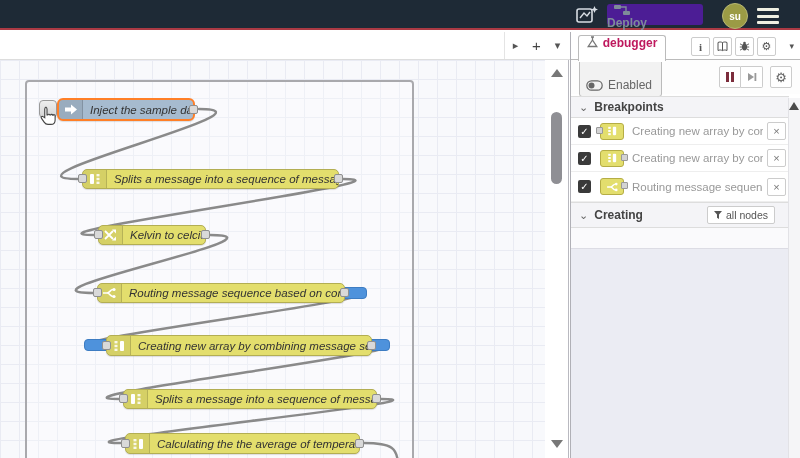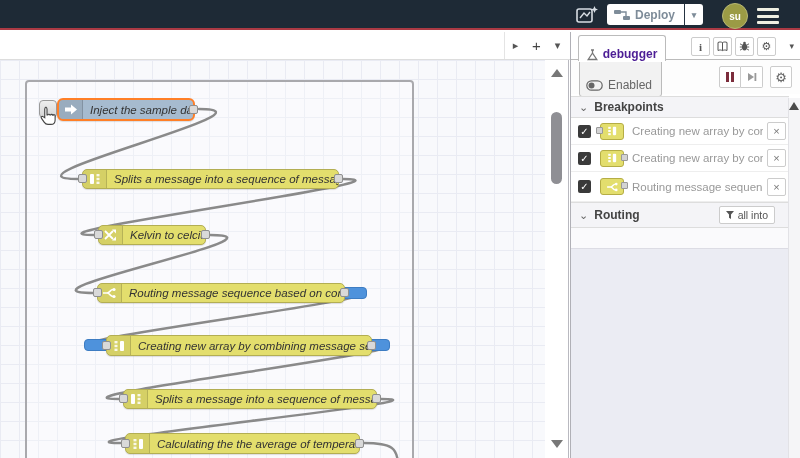--- a/index.html
+++ b/index.html
@@ -1,20 +1,20 @@
 <!DOCTYPE html>
 <html><head>
 <meta charset="utf-8">
 <style>
   html,body{margin:0;padding:0;background:#fff;font-family:"Liberation Sans",sans-serif;}
   #app{position:relative;width:800px;height:458px;overflow:hidden;background:#fff;}
   
   .hdr{position:absolute;left:0;top:0;width:800px;height:30px;background:#1e2a36;border-bottom:2px solid #ab3a44;box-sizing:border-box;}
   .hdr-iconbtn{position:absolute;left:573px;top:4px;width:28px;height:22px;display:flex;align-items:center;justify-content:center;}
-  .deploy{position:absolute;left:607px;top:4px;width:96px;height:21px;background:#ffffff;border-radius:3px;display:flex;align-items:center;color:#7e8c99;font-size:12px;font-weight:bold;}
+  .deploy{position:absolute;left:607px;top:4px;width:96px;height:21px;background:#4c1d95;border-radius:3px;display:flex;color:#7e8c99;font-size:12px;font-weight:bold;flex-direction:column;}
   .deploy .dn-icon{margin:0 5px 0 7px;display:flex;}
   .deploy .dl{flex:1;}
   .deploy .dsep{width:1px;height:21px;background:#253341;}
   .deploy .dcaret{width:18px;text-align:center;font-size:9px;color:#7e8c99;}
   .avatar{position:absolute;left:722px;top:3px;width:24px;height:24px;border-radius:50%;background:#9b9b45;border:1px solid #b8b873;color:#fff;font-size:10px;font-weight:bold;display:flex;align-items:center;justify-content:center;}
   .burger{position:absolute;left:757px;top:8px;width:22px;height:16px;display:flex;flex-direction:column;justify-content:space-between;}
   .burger span{display:block;height:3px;background:#efefe2;border-radius:1px;}
   
   .ws-tabbar{position:absolute;left:0;top:32px;width:570px;height:28px;background:#fff;border-bottom:1px solid #ddd;box-sizing:border-box;}
   .ws-btns{position:absolute;right:2px;top:0;height:27px;display:flex;align-items:center;border-left:1px solid #e4e4e4;}
@@ -39,21 +39,21 @@
   .bp-pill{position:absolute;width:26px;height:12px;background:#4e92dc;border:1px solid #3d7cc2;border-radius:4px;z-index:3;box-sizing:border-box;}
   .inj-btn{position:absolute;left:39px;top:40px;width:16px;height:16px;background:linear-gradient(#eee,#d5d5d5);border:1px solid #999;border-radius:4px;z-index:6;}
   .cursor{position:absolute;left:37px;top:46px;z-index:7;}
   .cscroll{position:absolute;left:545px;top:0;width:23px;height:398px;background:#fff;}
   .tri-up{position:absolute;left:6px;top:9px;width:0;height:0;border-left:6px solid transparent;border-right:6px solid transparent;border-bottom:8px solid #777;}
   .tri-down{position:absolute;left:6px;top:380px;width:0;height:0;border-left:6px solid transparent;border-right:6px solid transparent;border-top:8px solid #777;}
   .thumb{position:absolute;left:6px;top:52px;width:11px;height:72px;background:#8f8f94;border-radius:6px;}
   
   .sidebar{position:absolute;left:570px;top:32px;width:230px;height:426px;background:#fff;border-left:1px solid #b0b0b6;box-sizing:border-box;}
   .sb-tabbar{position:absolute;left:0;top:0;width:229px;height:28px;border-bottom:1px solid #bbb;background:#fff;box-sizing:border-box;}
-  .sb-tab{position:absolute;left:7px;top:3px;width:86px;height:25px;background:#fff;border:1px solid #bbb;border-bottom:none;border-radius:3px 3px 0 0;display:flex;align-items:flex-end;justify-content:center;gap:5px;font-size:12px;font-weight:bold;color:#4c1d95;z-index:2;}
+  .sb-tab{position:absolute;left:7px;top:3px;width:86px;height:25px;background:#fff;border:1px solid #bbb;border-bottom:none;border-radius:3px 3px 0 0;display:flex;align-items:flex-start;justify-content:center;gap:5px;font-size:12px;font-weight:bold;color:#be185d;z-index:2;}
   .sb-tab:after{content:"";position:absolute;left:0;bottom:-1px;width:100%;height:1px;background:#fff;}
   .sb-tbtns{position:absolute;right:24px;top:5px;display:flex;gap:3px;align-items:center;}
   .sq-btn{width:19px;height:19px;border:1px solid #ccc;border-radius:2px;background:#fff;display:flex;align-items:center;justify-content:center;color:#555;font-size:11px;box-sizing:border-box;}
   .sb-caret{position:absolute;right:6px;top:9px;font-size:9px;color:#555;}
   .sb-toolbar{position:absolute;left:0;top:28px;width:229px;height:34px;background:#fdfdfd;display:flex;align-items:center;box-sizing:border-box;padding:0 8px;}
   .enabled-btn{height:22px;padding:16px 9px 0 6px;border:1px solid #bbb;border-radius:3px;background:#f2f2f2;display:flex;align-items:center;gap:5px;font-size:12px;color:#666;}
   .dbg-grp{margin-left:auto;display:flex;}
   .dbg-btn{width:22px;height:22px;border:1px solid #ccc;background:#fff;display:flex;align-items:center;justify-content:center;box-sizing:border-box;}
   .dbg-btn.pause{border-radius:2px 0 0 2px;}
   .dbg-btn.step{border-radius:0 2px 2px 0;border-left:none;}
@@ -334,26 +334,26 @@
             <circle cx="11" cy="2.5" r="1.6" fill="#fff"></circle>
             <circle cx="11" cy="9.5" r="1.6" fill="#fff"></circle>
           </svg>
       </span>
       <span class="bp-label">Routing message sequence based on condition</span>
       <span class="xbtn">×</span>
     </div>
 
     <div class="sec-hdr" style="top:170px;height:26px;">
       <span class="chev">⌄</span>
-      <span>Routing</span>
+      <span>Creating</span>
       <span class="filter-btn">
         <svg width="8" height="8" viewBox="0 0 8 8">
           <path d="M0,0 H8 L5,3.6 V8 L3,6.8 V3.6 Z" fill="#555"></path>
         </svg>
-        <span>all into</span>
+        <span>all nodes</span>
       </span>
     </div>
     <div class="msg-strip" style="top:196px;"></div>
     <div class="msg-body" style="top:217px;height:209px;"></div>
 
     <div class="sb-scroll">
       <div class="sb-up"></div>
     </div>
   </div>
 

